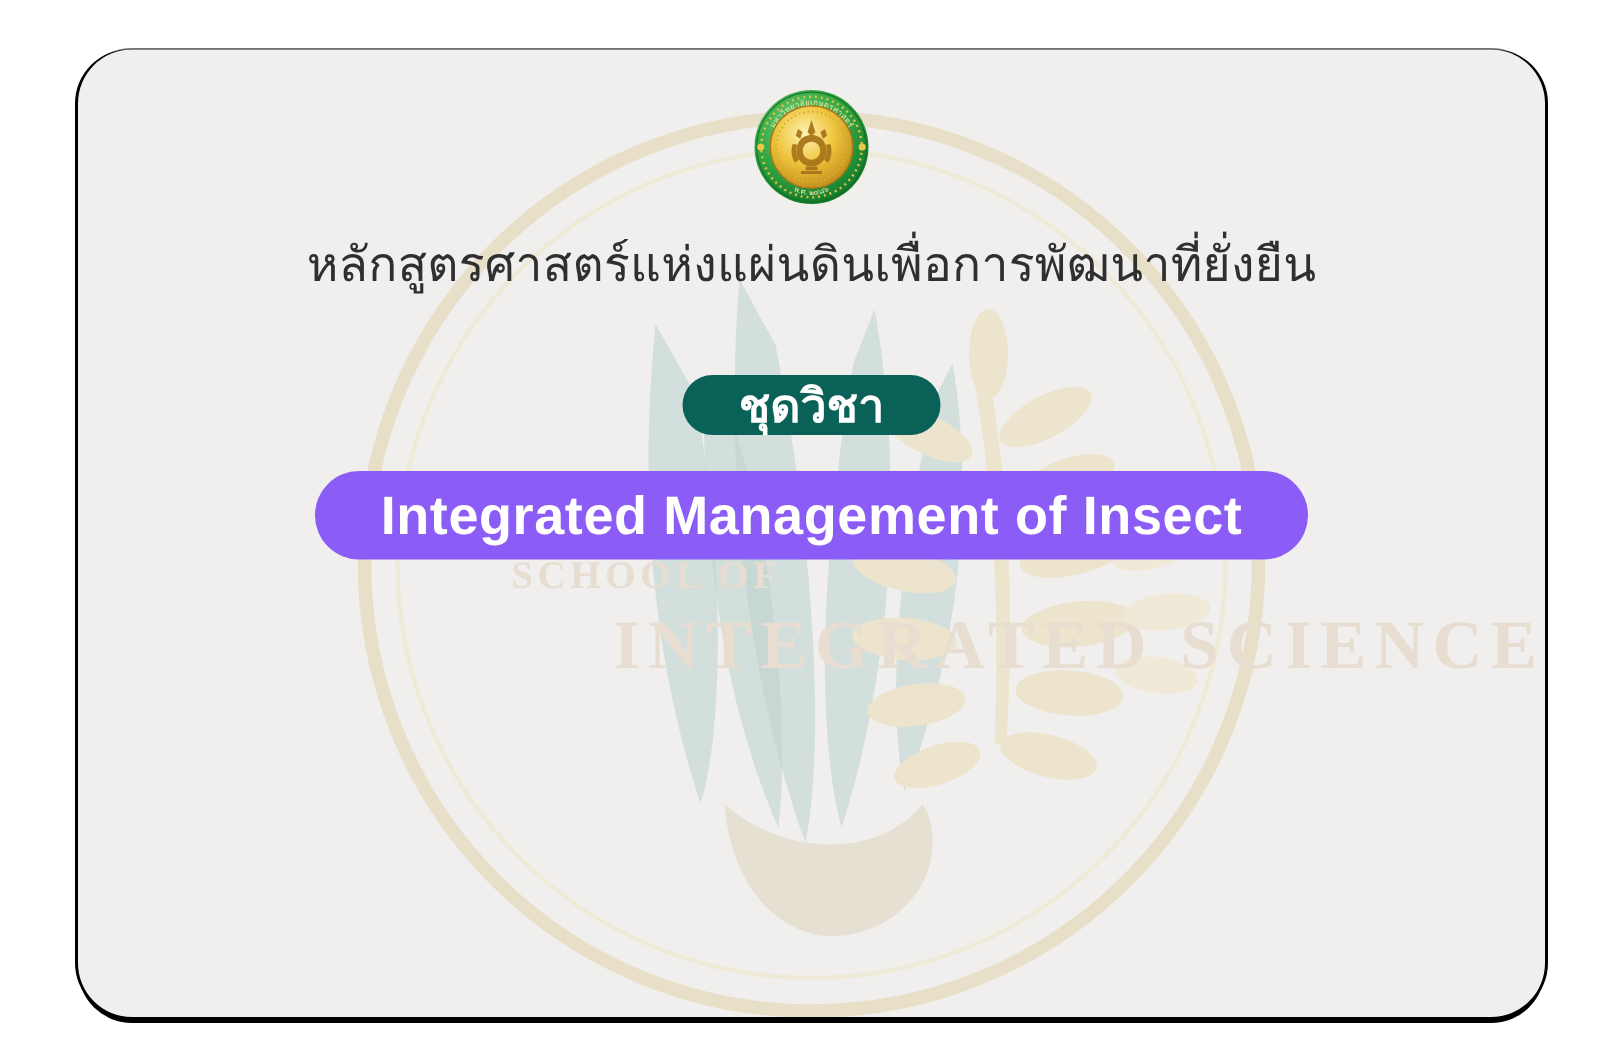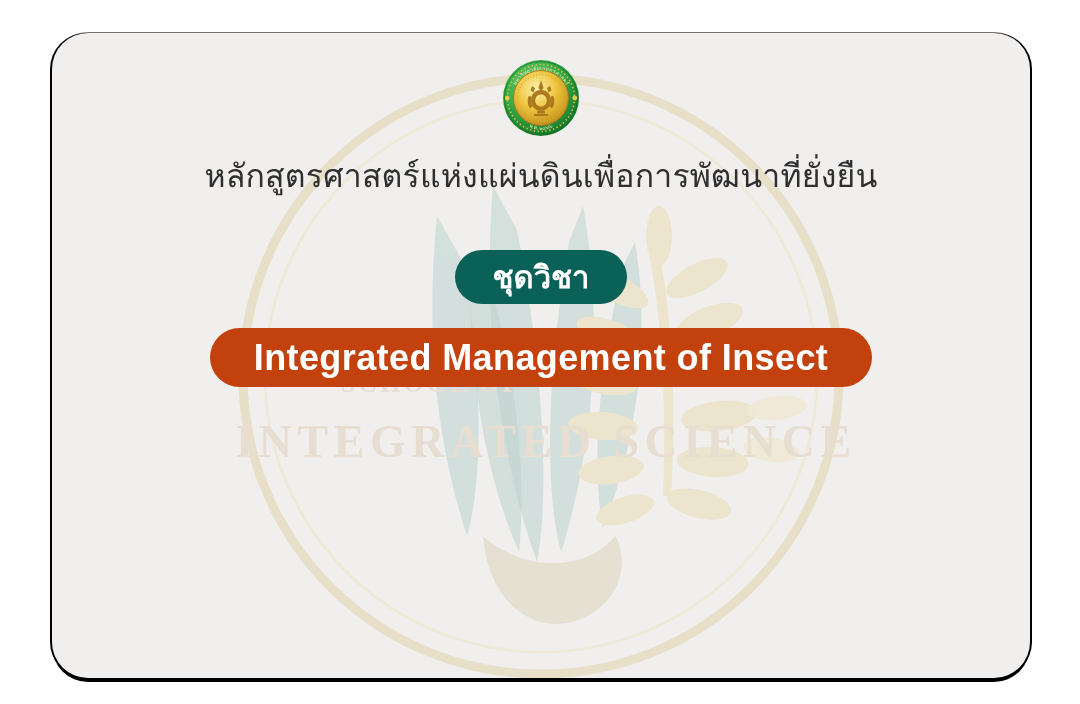--- a/index.html
+++ b/index.html
@@ -67,23 +67,24 @@
     letter-spacing: 0.12em;
     user-select: none;
     white-space: nowrap;
   }
   .wm-text-1 {
     top: 296px;
     font-size: 26px;
     margin-left: -220px;
   }
   .wm-text-2 {
-    top: 342px;
+    top: 330px;
     font-size: 46px;
     margin-left: 10px;
+    text-align: right;
   }
 
   
   .content {
     position: absolute;
     inset: 0;
     display: flex;
     flex-direction: column;
     align-items: center;
   }
@@ -107,21 +108,21 @@
     letter-spacing: 0.2px;
   }
 
   
   .badge {
     margin-top: 54px;
     display: inline-flex;
     align-items: center;
     justify-content: center;
     min-width: 172px;
-    height: 54px;
+    height: 40px;
     padding: 0 34px;
     border-radius: 30px;
     background: #0a6157;
     color: #ffffff;
     font-size: 31px;
     font-weight: 700;
     line-height: 1;
     box-sizing: border-box;
   }
 
@@ -139,21 +140,21 @@
 
   
   .eng-pill {
     margin-top: 24px;
     display: inline-flex;
     align-items: center;
     justify-content: center;
     height: 59px;
     padding: 0 44px;
     border-radius: 32px;
-    background: #c2410c;
+    background: #8b5cf6;
     color: #ffffff;
     font-size: 36px;
     font-weight: 700;
     line-height: 1;
     letter-spacing: 0.4px;
     box-sizing: border-box;
     white-space: nowrap;
   }
 </style>
 </head>

